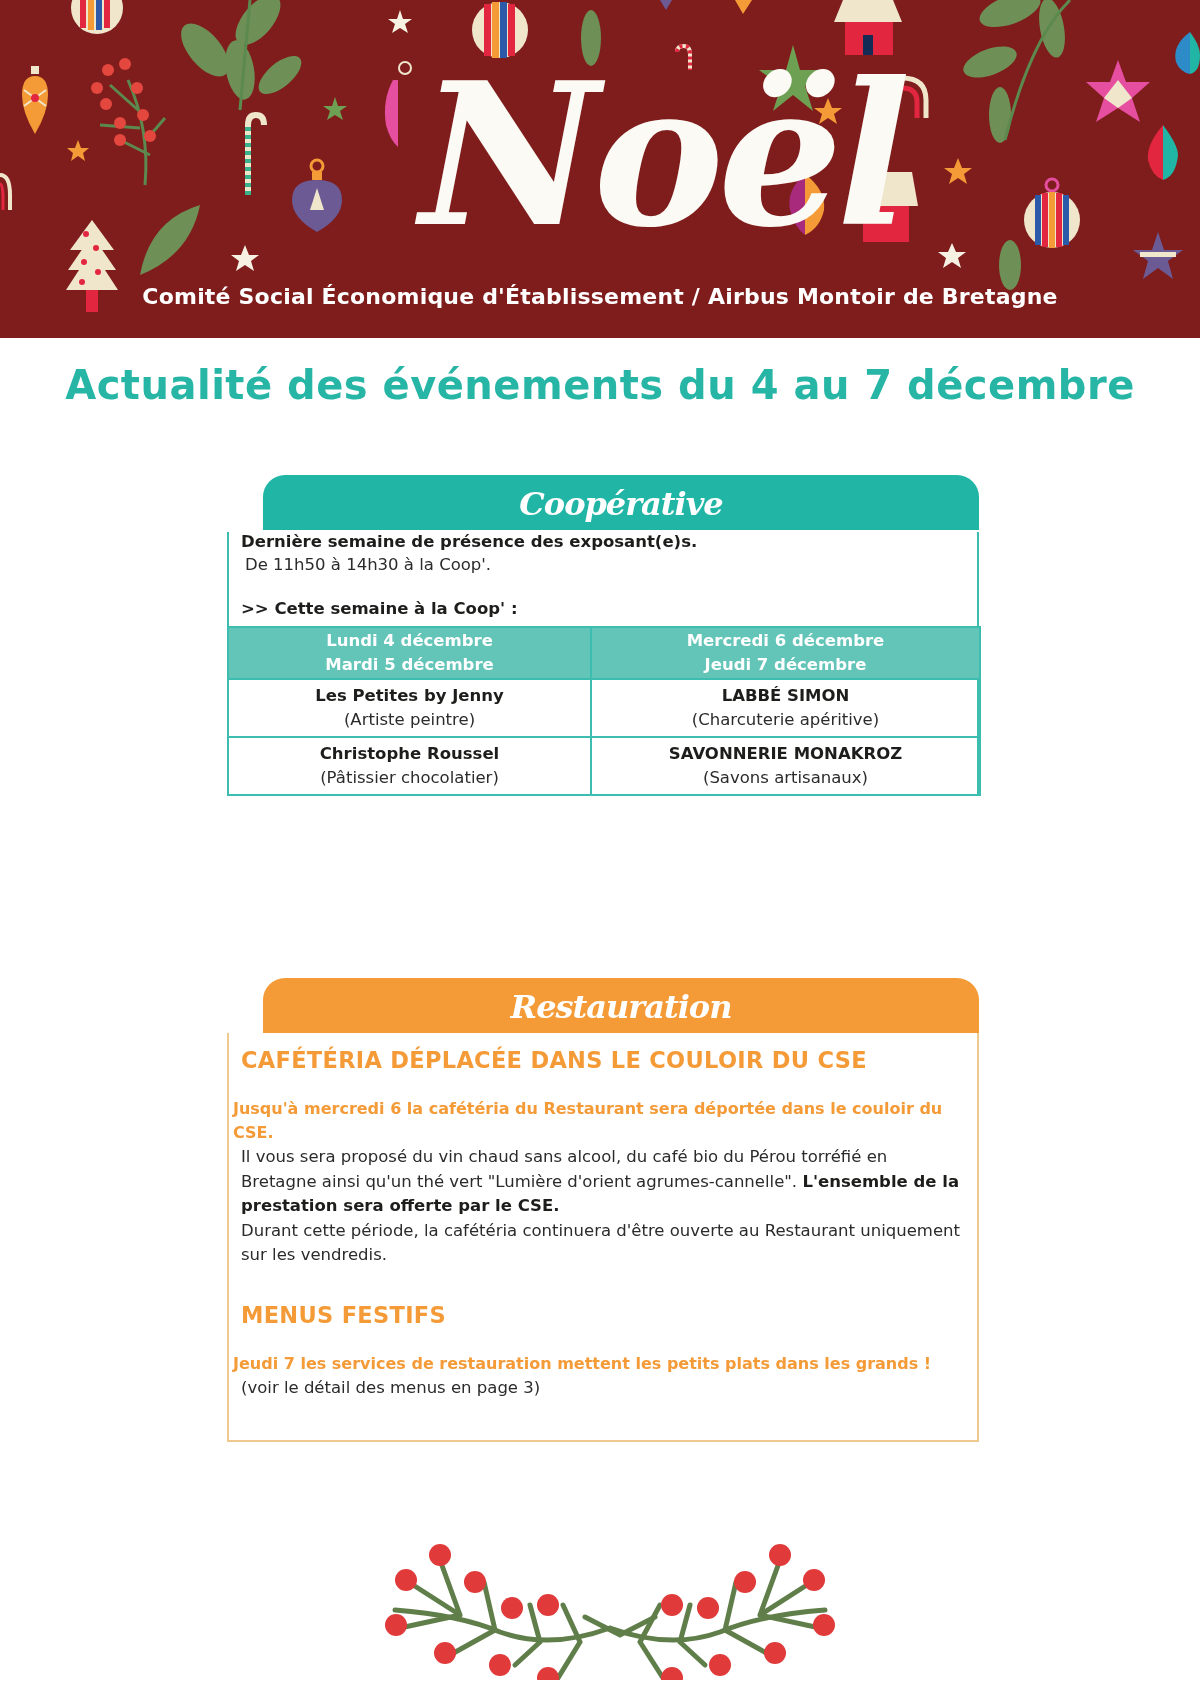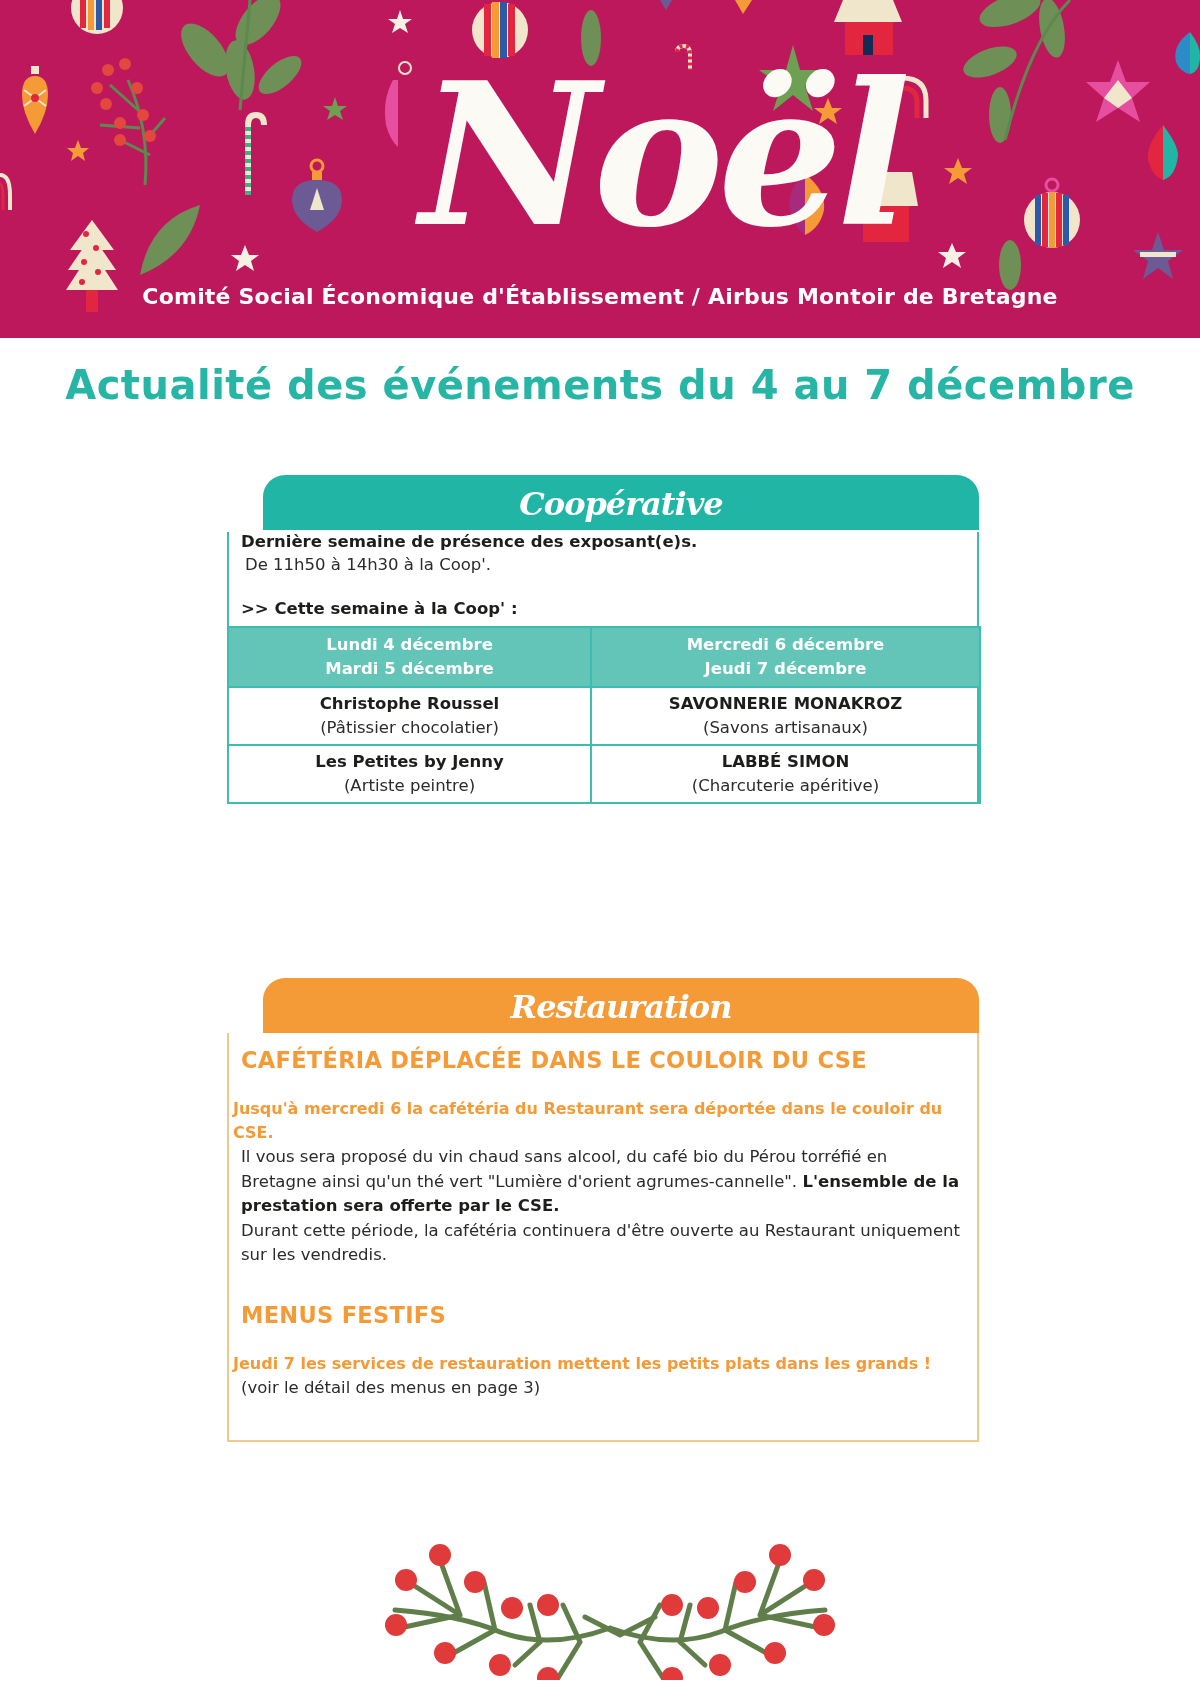--- a/index.html
+++ b/index.html
@@ -2,21 +2,21 @@
 <html><head>
 <meta charset="utf-8">
 <style>
   * { box-sizing: border-box; margin: 0; padding: 0; }
   html, body { width: 1200px; height: 1697px; background: #ffffff; overflow: hidden; }
   body { font-family: "DejaVu Sans", "Liberation Sans", sans-serif; color: #1d1d1b; position: relative; }
 
   
   .banner {
     position: absolute; left: 0; top: 0; width: 1200px; height: 338px;
-    background: #be185d; overflow: hidden;
+    background: #7f1d1d; overflow: hidden;
   }
   .banner svg.deco { position: absolute; left: 0; top: 0; }
   .noel-title {
     position: absolute; left: 420px; top: 40px; width: 340px; height: 230px;
     color: #fbfaf4; font-family: "DejaVu Serif", "Liberation Serif", serif;
     font-style: italic; font-weight: bold; font-size: 196px; line-height: 230px;
     letter-spacing: -6px; text-align: center;
   }
   .banner-subtitle {
     position: absolute; left: 0; top: 284px; width: 1200px; text-align: center;
@@ -60,21 +60,21 @@
   .week-label { font-weight: bold; font-size: 16.5px; padding-left: 12px; margin-top: 25px; padding-bottom: 8px; }
 
   table.exhibitors {
     width: 752px; border-collapse: collapse; margin-left: -2px; table-layout: fixed;
   }
   table.exhibitors th, table.exhibitors td {
     border: 2px solid #3dbdb0; text-align: center; vertical-align: middle;
   }
   table.exhibitors th {
     background: #63c4b8; color: #ffffff; font-weight: bold; font-size: 16.5px;
-    height: 60px; line-height: 24px;
+    height: 52px; line-height: 24px;
   }
   table.exhibitors td { height: 58px; font-size: 16.5px; line-height: 24px; color: #1d1d1b; }
   table.exhibitors col.c1 { width: 363px; }
   table.exhibitors col.c2 { width: 389px; }
   .ex-name { font-weight: bold; display: block; }
   .ex-role { display: block; color: #2b2b2b; }
 
   .resto .section-heading { color: #f49a37; padding: 14px 0 0 12px; font-size: 22.5px; }
   .orange-bold { color: #f49a37; font-weight: bold; font-size: 16px; padding: 0 4px; line-height: 24px; }
   .body-text { font-size: 16.5px; padding: 0 12px; line-height: 24.5px; color: #2b2b2b; }
@@ -245,36 +245,36 @@
           </th>
           <th>
             <span>Mercredi 6 décembre</span><br>
             <span>Jeudi 7 décembre</span>
           </th>
         </tr>
       </thead>
       <tbody>
         <tr>
           <td>
+            <span class="ex-name">Les Petites by Jenny</span>
+            <span class="ex-role">(Artiste peintre)</span>
+          </td>
+          <td>
+            <span class="ex-name">LABBÉ SIMON</span>
+            <span class="ex-role">(Charcuterie apéritive)</span>
+          </td>
+        </tr>
+        <tr>
+          <td>
             <span class="ex-name">Christophe Roussel</span>
             <span class="ex-role">(Pâtissier chocolatier)</span>
           </td>
           <td>
             <span class="ex-name">SAVONNERIE MONAKROZ</span>
             <span class="ex-role">(Savons artisanaux)</span>
-          </td>
-        </tr>
-        <tr>
-          <td>
-            <span class="ex-name">Les Petites by Jenny</span>
-            <span class="ex-role">(Artiste peintre)</span>
-          </td>
-          <td>
-            <span class="ex-name">LABBÉ SIMON</span>
-            <span class="ex-role">(Charcuterie apéritive)</span>
           </td>
         </tr>
       </tbody>
     </table>
   </div>
 </section>
 
 <section class="card resto">
   <div class="card-header">Restauration</div>
   <div class="card-body">

